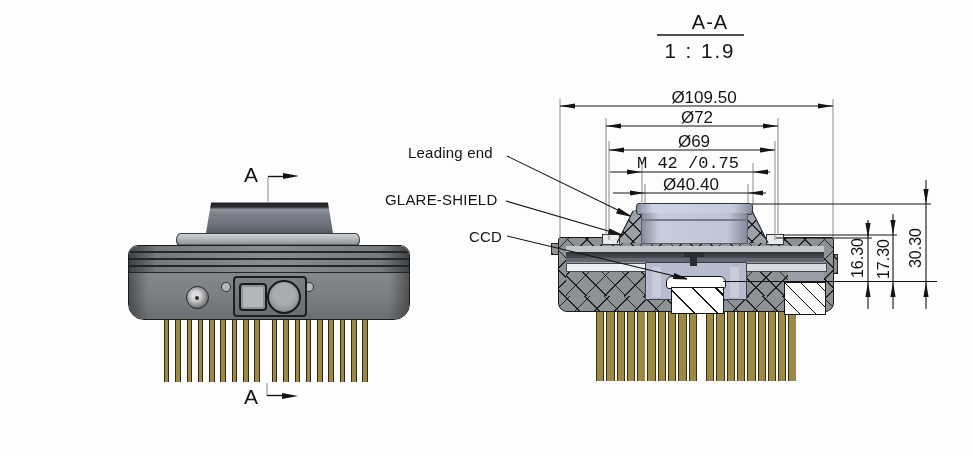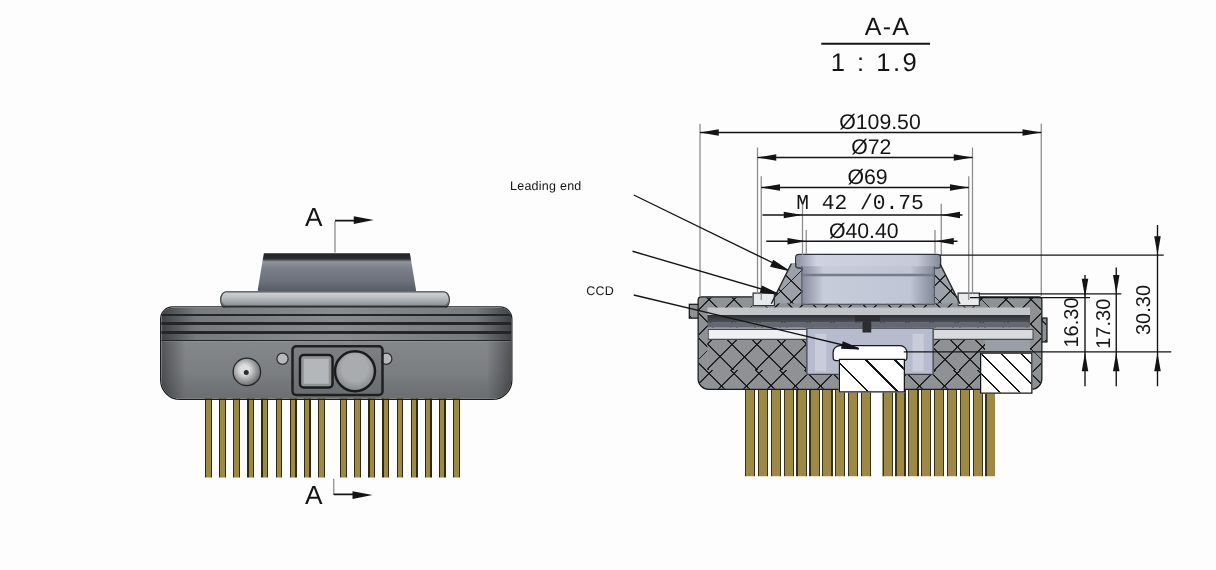--- a/index.html
+++ b/index.html
@@ -5,21 +5,21 @@
   html,body{margin:0;padding:0;background:#fff;}
   #canvas{position:relative;width:973px;height:456px;background:#fdfdfd;overflow:hidden;
           font-family:"Liberation Sans","DejaVu Sans",sans-serif;color:#141414;}
   .abs{position:absolute;}
   .ctr{transform:translateX(-50%);white-space:nowrap;}
 
   
   .title{font-size:20px;letter-spacing:1px;margin-left:10px;}
   .scale{font-size:20.5px;letter-spacing:2px;}
   .marker-letter{font-size:21px;}
-  .callout{font-size:10px;letter-spacing:.2px;white-space:nowrap;}
+  .callout{font-size:15px;letter-spacing:.2px;white-space:nowrap;}
   .dim{font-size:17px;white-space:nowrap;}
   .dimv{font-size:16px;white-space:nowrap;transform:translate(-50%,-50%) rotate(-90deg);}
 
   
   .hatch{background-color:var(--section_gray,#8f9295);
     background-image:
       repeating-linear-gradient(45deg, rgba(15,15,15,.85) 0 1px, rgba(0,0,0,0) 1px 14px),
       repeating-linear-gradient(-45deg, rgba(15,15,15,.85) 0 1px, rgba(0,0,0,0) 1px 14px);}
   .hatch12{background-color:var(--shield_gray,#9ba0a9);
     background-image:
@@ -223,20 +223,21 @@
     </g>
   </svg>
 
   <div class="abs ctr title" style="left:700px;top:11px;">A-A</div>
   <div class="abs ctr scale" style="left:700px;top:39px;">1 : 1.9</div>
 
   <div class="abs marker-letter" style="left:244px;top:163px;">A</div>
   <div class="abs marker-letter" style="left:244px;top:385px;">A</div>
 
   <div class="abs callout" style="left:408px;top:144px;">Leading end</div>
+  <div class="abs callout" style="left:385px;top:191px;">GLARE-SHIELD</div>
   <div class="abs callout" style="left:469px;top:228px;">CCD</div>
 
   <div class="abs ctr dim" style="left:704px;top:88px;">Ø109.50</div>
   <div class="abs ctr dim" style="left:697px;top:108px;">Ø72</div>
   <div class="abs ctr dim" style="left:694px;top:132px;">Ø69</div>
   <div class="abs ctr dim" style="left:688px;top:154px;font-family:Liberation Mono, monospace;">M 42 /0.75</div>
   <div class="abs ctr dim" style="left:691px;top:175px;">Ø40.40</div>
 
   <div class="abs dimv" style="left:858px;top:258px;">16.30</div>
   <div class="abs dimv" style="left:884px;top:259px;">17.30</div>

